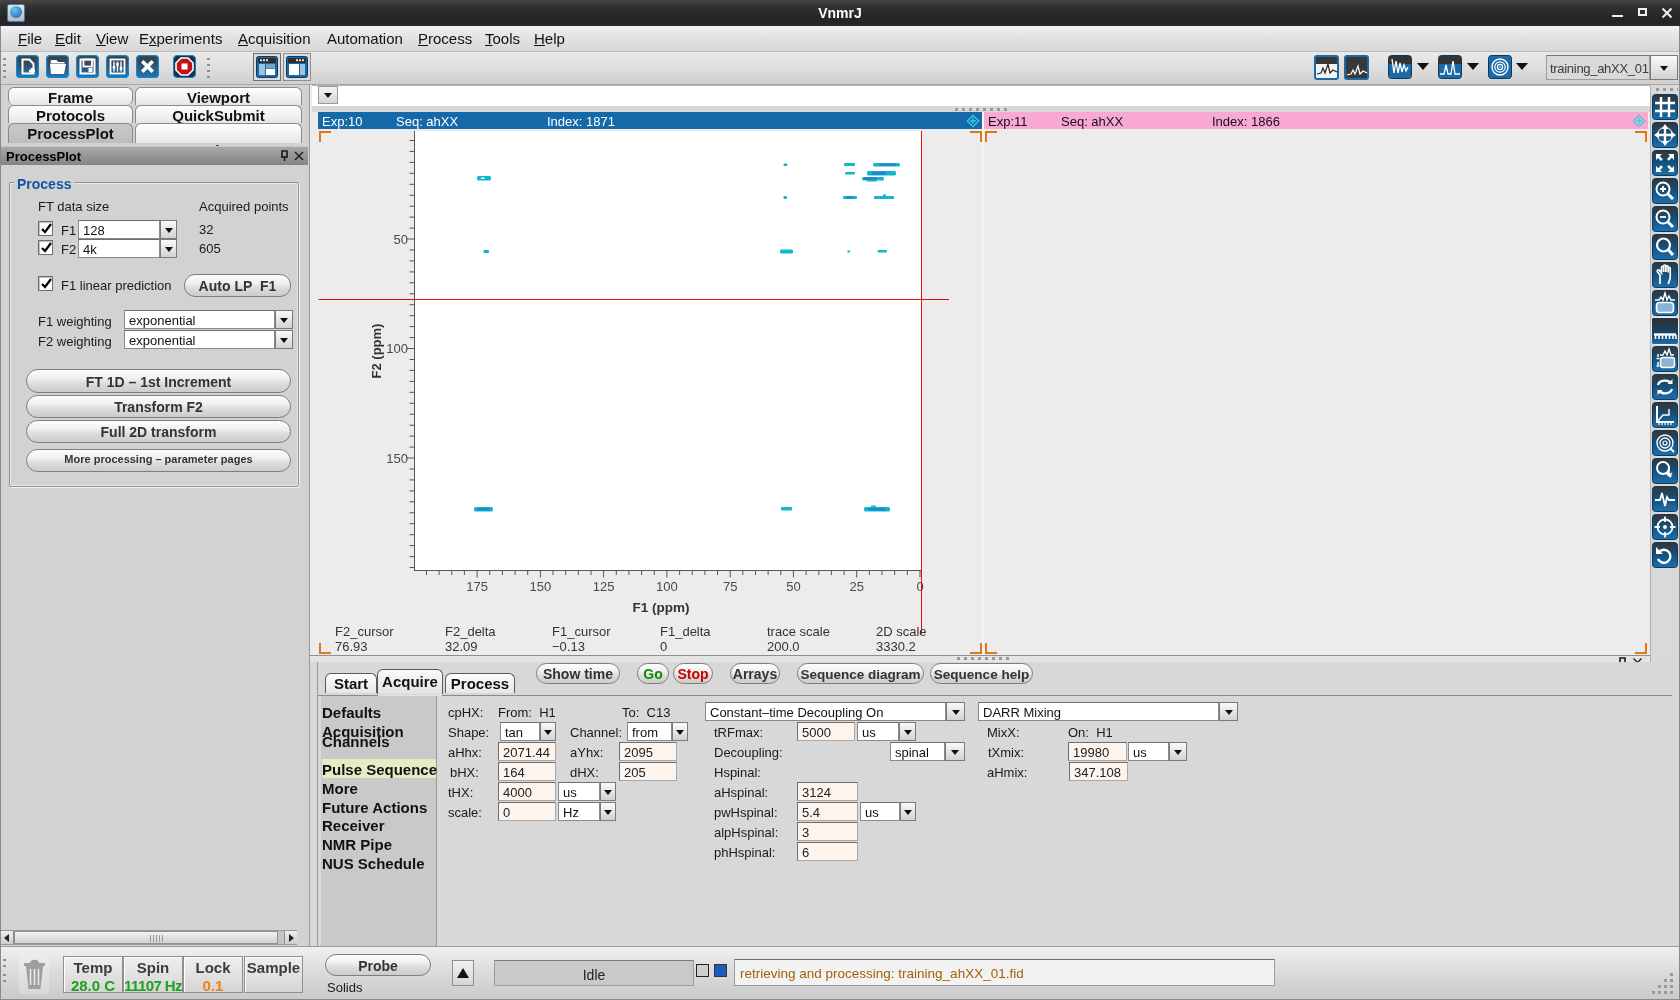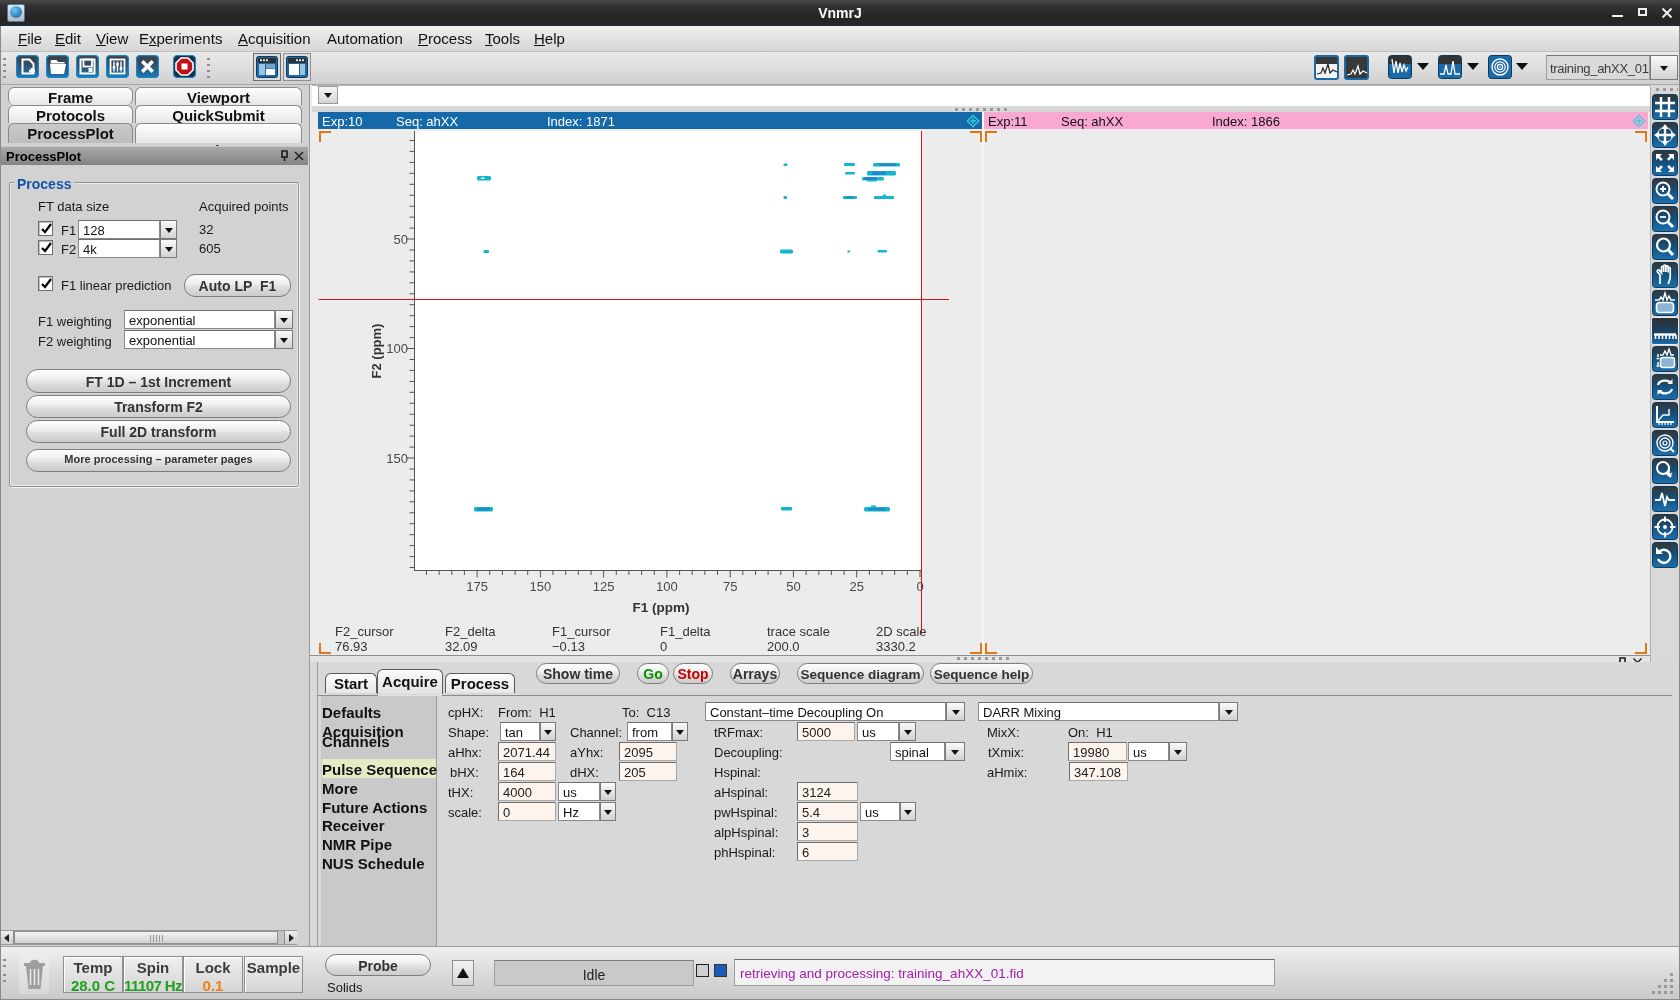--- a/index.html
+++ b/index.html
@@ -720,21 +720,21 @@
   </div>
   <div class="ab" style="left:474px;top:13px;width:200px;height:26px;background:#c9c9c9;
     border:1px solid #9d9d9d;border-top-color:#7d7d7d;text-align:center;
     font:14px 'Liberation Sans',sans-serif;color:#222;padding-top:6px;margin-left:20px;">Idle</div>
 
   <div class="ab" style="left:696px;top:17px;width:13px;height:13px;border:1.5px solid #222;background:#cfcfcf;"></div>
   <div class="ab" style="left:714px;top:17px;width:13px;height:13px;border:1px solid #333;background:#1b5cb8;"></div>
 
   <div class="ab" style="left:734px;top:12px;width:541px;height:27px;background:#f2f2f2;
     border:1px solid #9d9d9d;border-top-color:#6d6d6d;
-    font:13.5px 'Liberation Sans',sans-serif;color:#a21caf;padding:6px 12px 0 5px;">retrieving and processing: training_ahXX_01.fid</div>
+    font:13.5px 'Liberation Sans',sans-serif;color:#a16207;padding:6px 12px 0 5px;">retrieving and processing: training_ahXX_01.fid</div>
 
   <svg class="ab" style="left:1650px;top:24px;" width="28" height="28">
     <g fill="#9a9a9a">
       <rect x="20" y="2" width="3" height="3"></rect>
       <rect x="14" y="8" width="3" height="3"></rect>
         <rect x="20" y="8" width="3" height="3"></rect>
       <rect x="8" y="14" width="3" height="3"></rect>
         <rect x="14" y="14" width="3" height="3"></rect>
         <rect x="20" y="14" width="3" height="3"></rect>
       <rect x="2" y="20" width="3" height="3"></rect>

